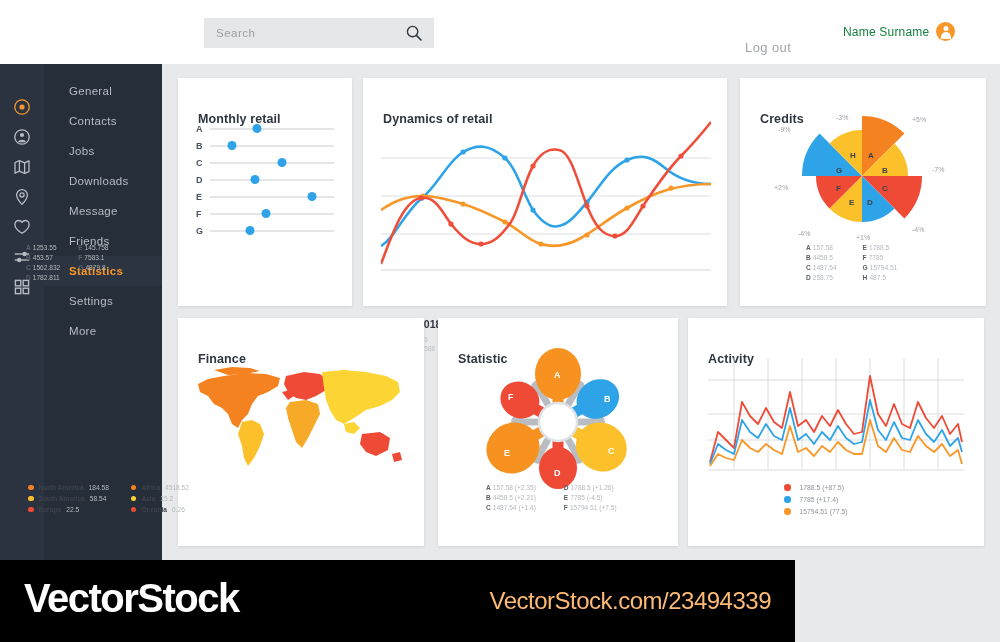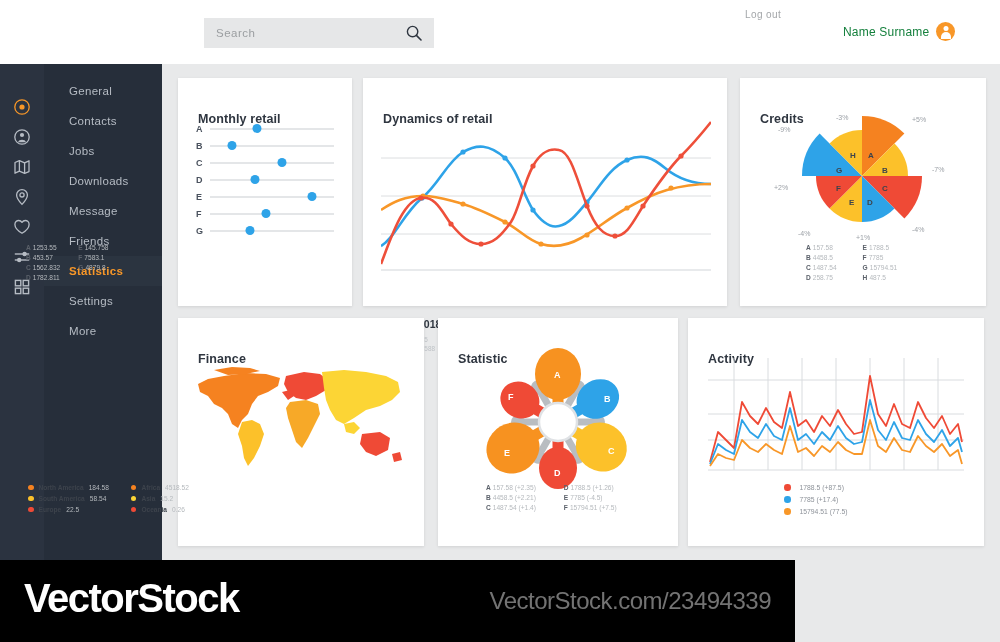--- a/index.html
+++ b/index.html
@@ -17,21 +17,21 @@
     display:flex; align-items:center; justify-content:center;
   }
   .brand-text { color:#fff; font-size:15.5px; font-weight:bold; letter-spacing:1.4px; }
   .search-box {
     position:absolute; left:204px; top:18px; width:230px; height:30px;
     background:#e6e7e8; display:flex; align-items:center; padding:0 12px;
   }
   .search-text { font-size:11.5px; color:#9b9ea1; letter-spacing:.5px; flex:1; }
   .search-icon { width:16px; height:16px; }
   .logout {
-    position:absolute; left:745px; top:9px; font-size:10px; color:#a3a6a9; letter-spacing:.4px;
+    position:absolute; left:745px; top:40px; font-size:13px; color:#a3a6a9; letter-spacing:.4px;
   }
   .user-wrap { position:absolute; left:843px; top:22px; display:flex; align-items:center; gap:7px; }
   .user-name { font-size:12px; color:#15803d; font-weight:normal; letter-spacing:.2px; }
   .avatar { width:19px; height:19px; border-radius:50%; background:#f89728; position:relative; }
   .avatar::before {
     content:""; position:absolute; left:50%; top:4px; transform:translateX(-50%);
     width:5px; height:5px; border-radius:50%; background:#fff;
   }
   .avatar::after {
     content:""; position:absolute; left:50%; top:10px; transform:translateX(-50%);
@@ -116,21 +116,21 @@
   .act-row { display:flex; align-items:center; gap:9px; }
   .act-dot { width:6.5px; height:6.5px; border-radius:50%; }
   .act-text { font-size:6.8px; color:#8d9299; }
 
   
   .watermark { position:absolute; left:0; top:560px; width:795px; height:82px; background:#000; }
   .wm-left {
     position:absolute; left:24px; top:16px; color:#fff; font-size:40px;
     font-weight:bold; letter-spacing:-1.5px; font-family:"Liberation Sans", sans-serif;
   }
-  .wm-right { position:absolute; right:24px; top:27px; color:#737373; font-size:24px; letter-spacing:-.5px; }
+  .wm-right { position:absolute; right:24px; top:27px; color:#fdba74; font-size:24px; letter-spacing:-.5px; }
 </style>
 </head>
 <body>
 
 <div class="app">
 
   <div class="topbar">
 
     <div class="search-box">
       <span class="search-text">Search</span>

